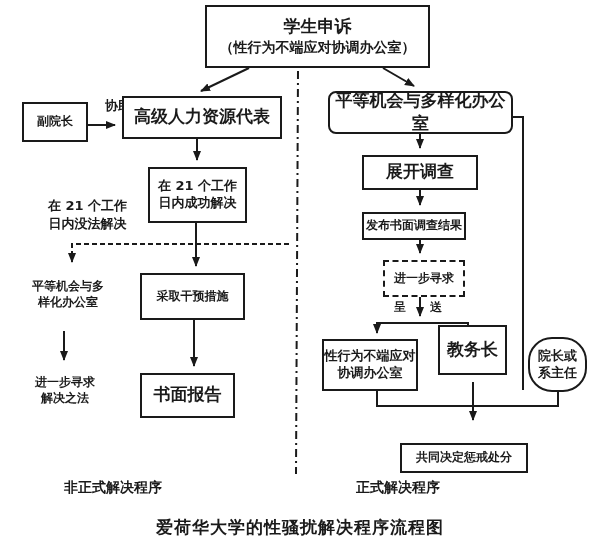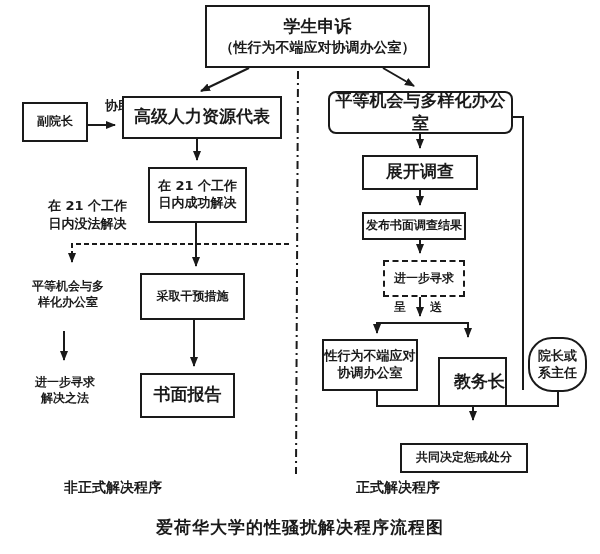--- a/index.html
+++ b/index.html
@@ -185,21 +185,21 @@
   </div>
   <div class="plain fs14" style="left:426px; top:299px; width:20px; height:16px;">
     <span>送</span>
   </div>
 
   <div class="box fs13" style="left:322px; top:339px; width:96px; height:52px;text-align:center;">
     <span>性行为不端应对</span>
     <span>协调办公室</span>
   </div>
 
-  <div class="box fs15" style="left:438px; top:357px; width:69px; height:50px;align-items:flex-end;">
+  <div class="box fs15" style="left:438px; top:325px; width:69px; height:50px;">
     <span>教务长</span>
   </div>
 
   <div class="box fs13" style="left:528px; top:337px; width:59px; height:55px;border-radius:24px;">
     <span>院长或</span>
     <span>系主任</span>
   </div>
 
   <div class="box fs14" style="left:400px; top:427px; width:128px; height:30px;margin-top:16px;">
     <span>共同决定惩戒处分</span>

